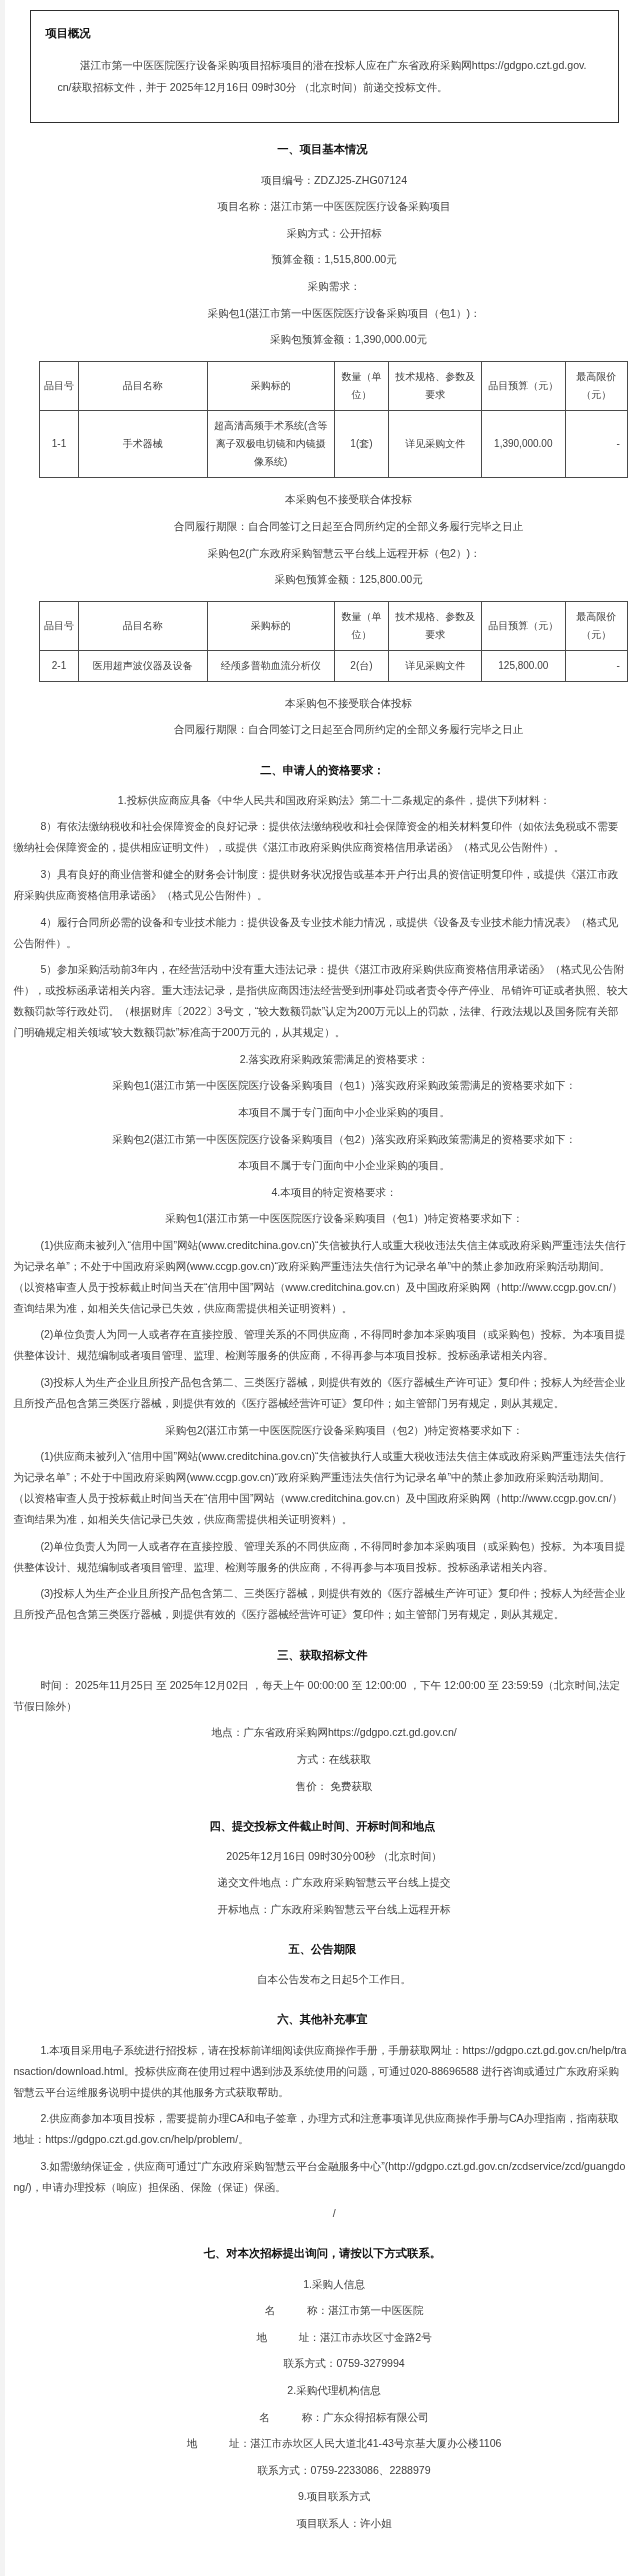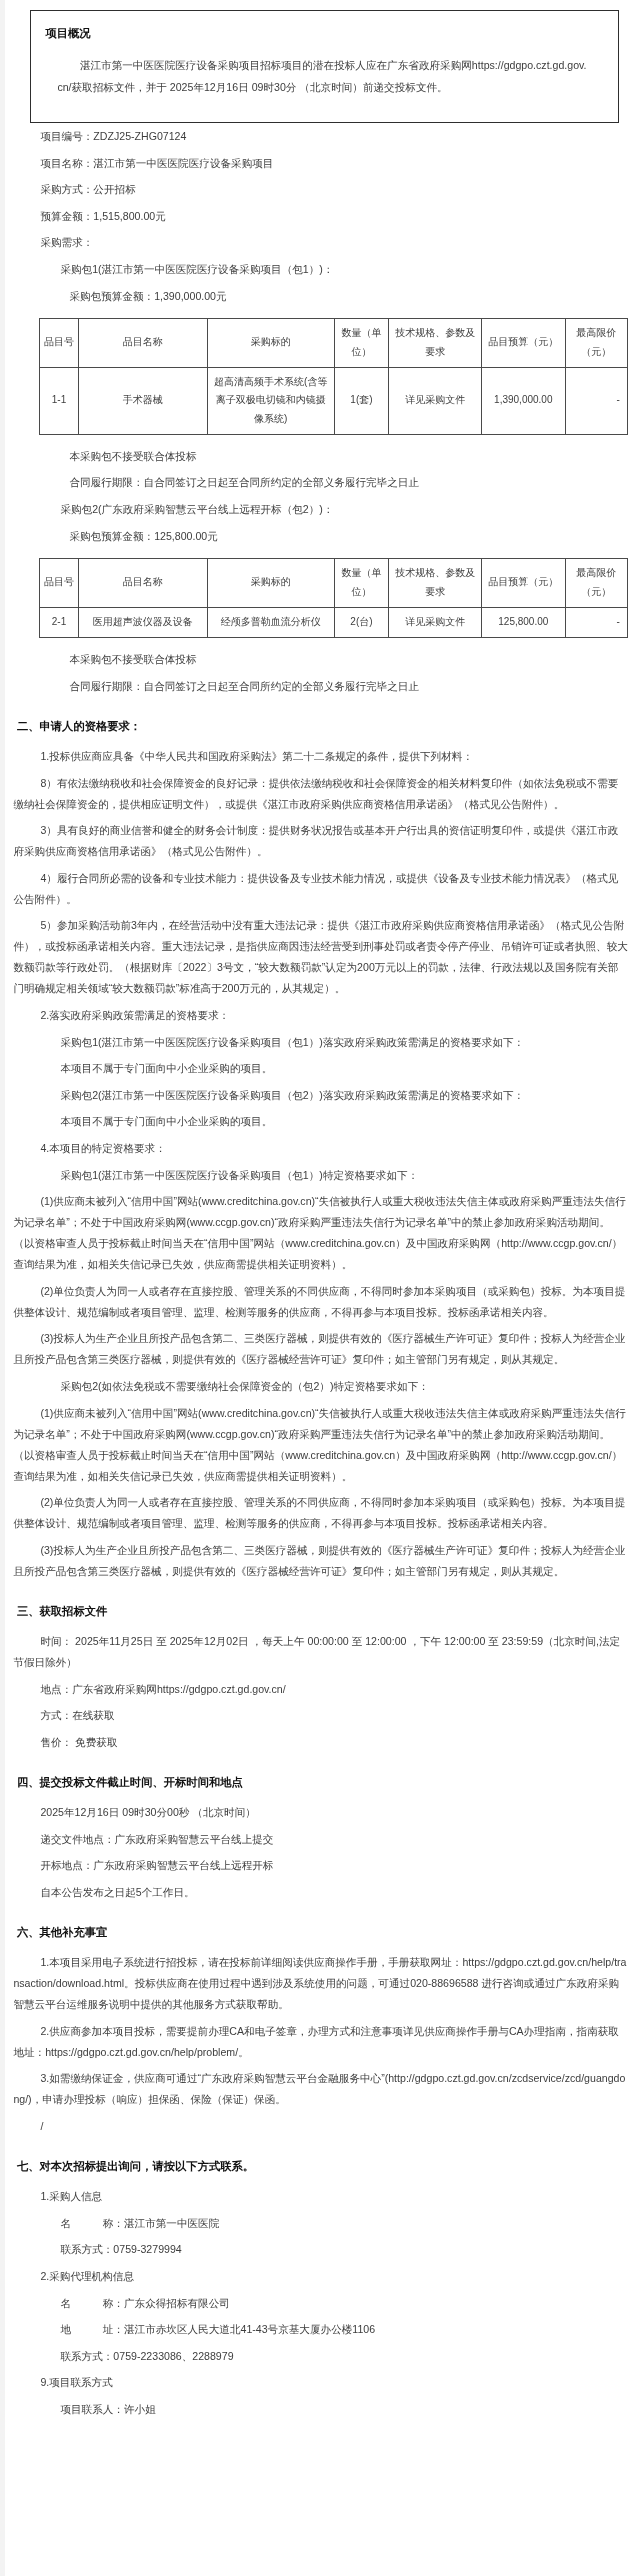--- a/index.html
+++ b/index.html
@@ -3,20 +3,21 @@
 <meta charset="utf-8">
 <style>
   html,body { margin:0; padding:0; background:#ffffff; }
   body { width:632px; font-family:"Liberation Sans","DejaVu Sans",sans-serif; color:#3d3d3d; font-size:10.6px; }
   .page {
     box-sizing:border-box;
     width:632px; min-height:2576px;
     border-left:5.6px solid #f3f3f3;
     display:flex; flex-direction:column;
     padding:0 4.2px 0 8.4px;
+    align-items:center;
   }
   p { margin:2.8px 0; line-height:21px; word-break:break-all; overflow-wrap:anywhere; }
   .lv1 { text-indent:27px; }
   .lv2 { text-indent:47px; }
   .lv3 { text-indent:56px; }
   h2 { font-size:11.3px; font-weight:bold; color:#111; margin:18.3px 0 8.4px 3.5px; line-height:17px; }
   .overview-box {
     border:1.4px solid #2e2e2e;
     margin:10px 9.1px 0 17px;
     padding:7px 14px 11.3px;
@@ -44,20 +45,21 @@
 </head>
 <body>
 
 <div class="page">
 
   <section class="overview-box">
     <h3>项目概况</h3>
     <p>湛江市第一中医医院医疗设备采购项目招标项目的潜在投标人应在广东省政府采购网https://gdgpo.czt.gd.gov.cn/获取招标文件，并于 2025年12月16日 09时30分 （北京时间）前递交投标文件。</p>
   </section>
 
+  <h2>一、项目基本情况</h2>
   <p class="lv1">项目编号：ZDZJ25-ZHG07124</p>
   <p class="lv1">项目名称：湛江市第一中医医院医疗设备采购项目</p>
   <p class="lv1">采购方式：公开招标</p>
   <p class="lv1">预算金额：1,515,800.00元</p>
   <p class="lv1">采购需求：</p>
   <p class="lv2">采购包1(湛江市第一中医医院医疗设备采购项目（包1）)：</p>
   <p class="lv3">采购包预算金额：1,390,000.00元</p>
 
   <table>
     <colgroup>
@@ -144,47 +146,49 @@
   <p class="lv1">2.落实政府采购政策需满足的资格要求：</p>
   <p class="lv2">采购包1(湛江市第一中医医院医疗设备采购项目（包1）)落实政府采购政策需满足的资格要求如下：</p>
   <p class="lv2">本项目不属于专门面向中小企业采购的项目。</p>
   <p class="lv2">采购包2(湛江市第一中医医院医疗设备采购项目（包2）)落实政府采购政策需满足的资格要求如下：</p>
   <p class="lv2">本项目不属于专门面向中小企业采购的项目。</p>
   <p class="lv1">4.本项目的特定资格要求：</p>
   <p class="lv2">采购包1(湛江市第一中医医院医疗设备采购项目（包1）)特定资格要求如下：</p>
   <p class="lv1">(1)供应商未被列入“信用中国”网站(www.creditchina.gov.cn)“失信被执行人或重大税收违法失信主体或政府采购严重违法失信行为记录名单”；不处于中国政府采购网(www.ccgp.gov.cn)“政府采购严重违法失信行为记录名单”中的禁止参加政府采购活动期间。（以资格审查人员于投标截止时间当天在“信用中国”网站（www.creditchina.gov.cn）及中国政府采购网（http://www.ccgp.gov.cn/）查询结果为准，如相关失信记录已失效，供应商需提供相关证明资料）。</p>
   <p class="lv1">(2)单位负责人为同一人或者存在直接控股、管理关系的不同供应商，不得同时参加本采购项目（或采购包）投标。为本项目提供整体设计、规范编制或者项目管理、监理、检测等服务的供应商，不得再参与本项目投标。投标函承诺相关内容。</p>
   <p class="lv1">(3)投标人为生产企业且所投产品包含第二、三类医疗器械，则提供有效的《医疗器械生产许可证》复印件；投标人为经营企业且所投产品包含第三类医疗器械，则提供有效的《医疗器械经营许可证》复印件；如主管部门另有规定，则从其规定。</p>
-  <p class="lv2">采购包2(如依法免税或不需要缴纳社会保障资金的（包2）)特定资格要求如下：</p>
+  <p class="lv2">采购包2(湛江市第一中医医院医疗设备采购项目（包2）)特定资格要求如下：</p>
   <p class="lv1">(1)供应商未被列入“信用中国”网站(www.creditchina.gov.cn)“失信被执行人或重大税收违法失信主体或政府采购严重违法失信行为记录名单”；不处于中国政府采购网(www.ccgp.gov.cn)“政府采购严重违法失信行为记录名单”中的禁止参加政府采购活动期间。（以资格审查人员于投标截止时间当天在“信用中国”网站（www.creditchina.gov.cn）及中国政府采购网（http://www.ccgp.gov.cn/）查询结果为准，如相关失信记录已失效，供应商需提供相关证明资料）。</p>
   <p class="lv1">(2)单位负责人为同一人或者存在直接控股、管理关系的不同供应商，不得同时参加本采购项目（或采购包）投标。为本项目提供整体设计、规范编制或者项目管理、监理、检测等服务的供应商，不得再参与本项目投标。投标函承诺相关内容。</p>
   <p class="lv1">(3)投标人为生产企业且所投产品包含第二、三类医疗器械，则提供有效的《医疗器械生产许可证》复印件；投标人为经营企业且所投产品包含第三类医疗器械，则提供有效的《医疗器械经营许可证》复印件；如主管部门另有规定，则从其规定。</p>
 
   <h2>三、获取招标文件</h2>
   <p class="lv1">时间： 2025年11月25日 至 2025年12月02日 ，每天上午 00:00:00 至 12:00:00 ，下午 12:00:00 至 23:59:59（北京时间,法定节假日除外）</p>
   <p class="lv1">地点：广东省政府采购网https://gdgpo.czt.gd.gov.cn/</p>
   <p class="lv1">方式：在线获取</p>
   <p class="lv1">售价： 免费获取</p>
 
   <h2>四、提交投标文件截止时间、开标时间和地点</h2>
   <p class="lv1">2025年12月16日 09时30分00秒 （北京时间）</p>
   <p class="lv1">递交文件地点：广东政府采购智慧云平台线上提交</p>
   <p class="lv1">开标地点：广东政府采购智慧云平台线上远程开标</p>
 
+  <h2>五、公告期限</h2>
   <p class="lv1">自本公告发布之日起5个工作日。</p>
 
   <h2>六、其他补充事宜</h2>
   <p class="lv1">1.本项目采用电子系统进行招投标，请在投标前详细阅读供应商操作手册，手册获取网址：https://gdgpo.czt.gd.gov.cn/help/transaction/download.html。投标供应商在使用过程中遇到涉及系统使用的问题，可通过020-88696588 进行咨询或通过广东政府采购智慧云平台运维服务说明中提供的其他服务方式获取帮助。</p>
   <p class="lv1">2.供应商参加本项目投标，需要提前办理CA和电子签章，办理方式和注意事项详见供应商操作手册与CA办理指南，指南获取地址：https://gdgpo.czt.gd.gov.cn/help/problem/。</p>
   <p class="lv1">3.如需缴纳保证金，供应商可通过“广东政府采购智慧云平台金融服务中心”(http://gdgpo.czt.gd.gov.cn/zcdservice/zcd/guangdong/)，申请办理投标（响应）担保函、保险（保证）保函。</p>
   <p class="lv1">/</p>
 
   <h2>七、对本次招标提出询问，请按以下方式联系。</h2>
   <p class="lv1">1.采购人信息</p>
   <p class="lv2">名　　　称：湛江市第一中医医院</p>
+  <p class="lv2">地　　　址：湛江市赤坎区寸金路2号</p>
   <p class="lv2">联系方式：0759-3279994</p>
   <p class="lv1">2.采购代理机构信息</p>
   <p class="lv2">名　　　称：广东众得招标有限公司</p>
   <p class="lv2">地　　　址：湛江市赤坎区人民大道北41-43号京基大厦办公楼1106</p>
   <p class="lv2">联系方式：0759-2233086、2288979</p>
   <p class="lv1">9.项目联系方式</p>
   <p class="lv2">项目联系人：许小姐</p>
 
 </div>
 

